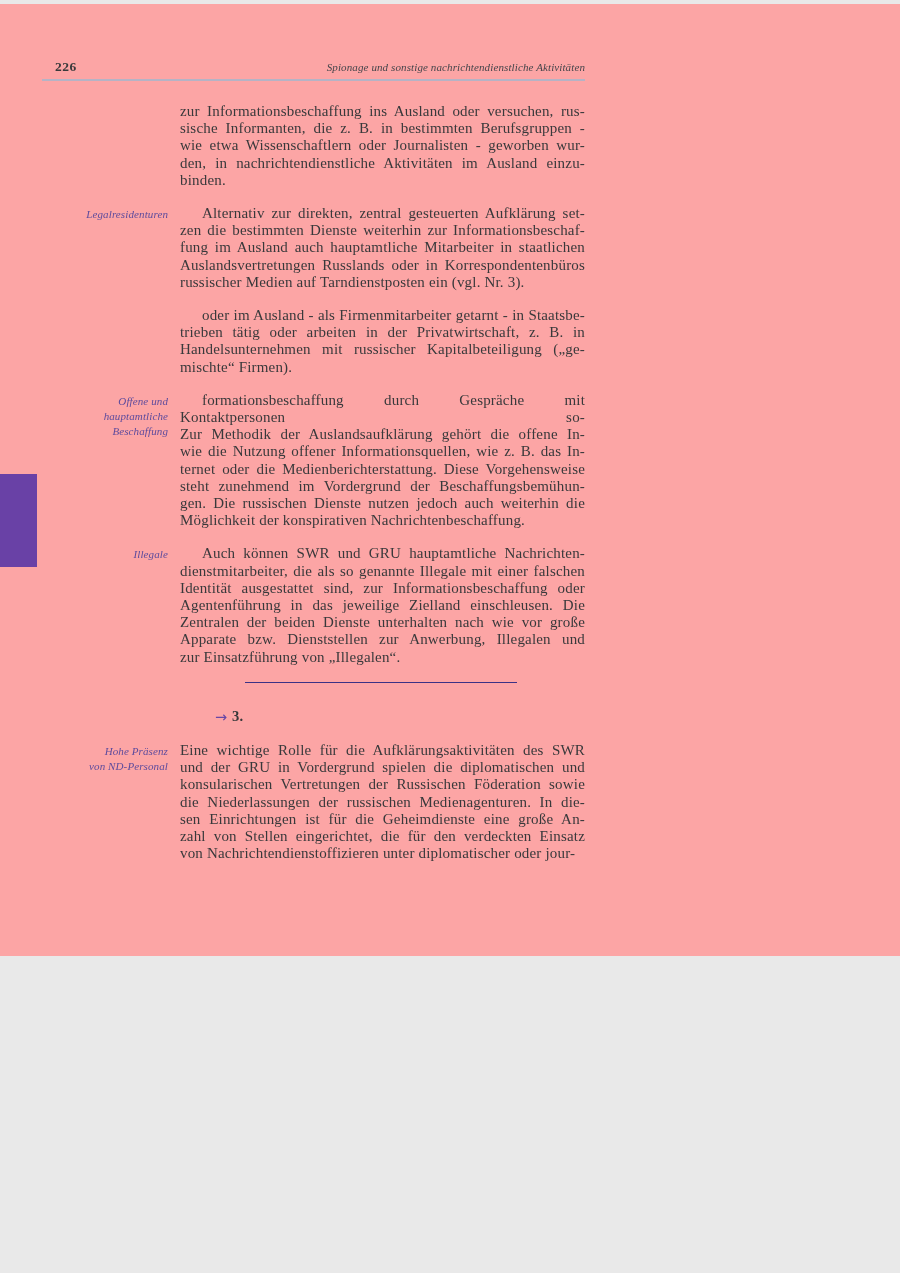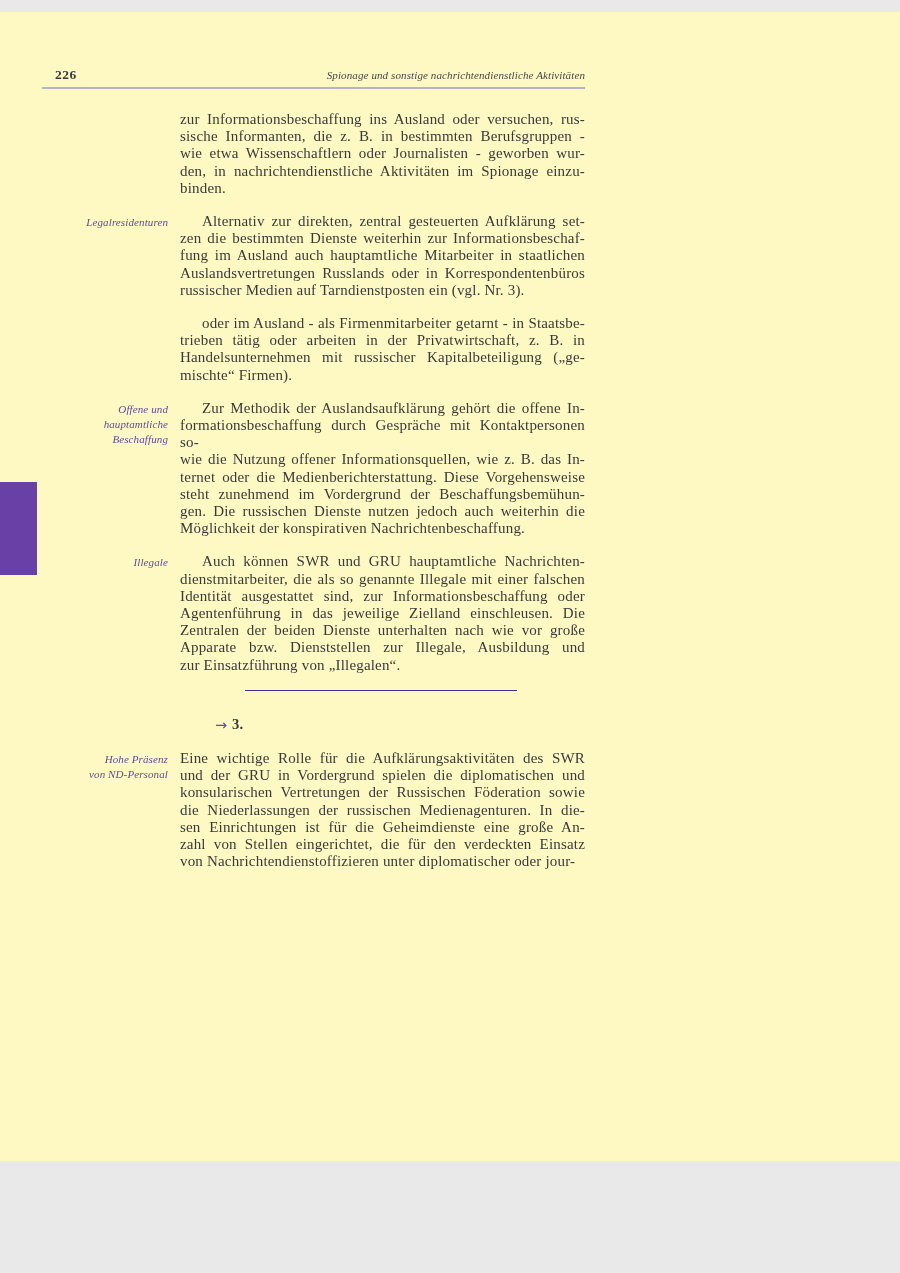--- a/index.html
+++ b/index.html
@@ -1,22 +1,22 @@
 <!DOCTYPE html>
 <html><head>
 <meta charset="utf-8">
 <style>
   html,body{margin:0;padding:0;background:#e9e9e9;}
   .page{
     position:relative;
-    width:900px;height:1149px;
-    background:#fef9c3;
+    width:900px;height:952px;
+    background:#fca5a5;
     font-family:"Liberation Serif",serif;
     overflow:hidden;
-    margin:12px auto;
+    margin:4px auto;
   }
   
   .edge-tab{
     position:absolute;left:0;top:470px;
     width:37px;height:93px;
     background:#6941a6;
   }
   
   .header{
     position:absolute;left:42px;top:55px;width:543px;
@@ -100,21 +100,21 @@
   </div>
 
   <div class="content">
 
     <div class="para-row">
       <div class="note"></div>
       <div class="para-body">
           <span class="jline">zur Informationsbeschaffung ins Ausland oder versuchen, rus-</span>
           <span class="jline">sische Informanten, die z. B. in bestimmten Berufsgruppen -</span>
           <span class="jline">wie etwa Wissenschaftlern oder Journalisten - geworben wur-</span>
-          <span class="jline">den, in nachrichtendienstliche Aktivitäten im Spionage einzu-</span>
+          <span class="jline">den, in nachrichtendienstliche Aktivitäten im Ausland einzu-</span>
           <span class="jline last">binden.</span>
         </div>
     </div>
 
     <div class="para-row">
       <div class="note">
           <span class="jline last">Legalresidenturen</span>
         </div>
       <div class="para-body indented">
           <span class="jline">Alternativ zur direkten, zentral gesteuerten Aufklärung set-</span>
@@ -135,41 +135,41 @@
         </div>
     </div>
 
     <div class="para-row">
       <div class="note">
           <span class="jline">Offene und</span>
           <span class="jline">hauptamtliche</span>
           <span class="jline last">Beschaffung</span>
         </div>
       <div class="para-body indented">
+          <span class="jline">formationsbeschaffung durch Gespräche mit Kontaktpersonen so-</span>
           <span class="jline">Zur Methodik der Auslandsaufklärung gehört die offene In-</span>
-          <span class="jline">formationsbeschaffung durch Gespräche mit Kontaktpersonen so-</span>
           <span class="jline">wie die Nutzung offener Informationsquellen, wie z. B. das In-</span>
           <span class="jline">ternet oder die Medienberichterstattung. Diese Vorgehensweise</span>
           <span class="jline">steht zunehmend im Vordergrund der Beschaffungsbemühun-</span>
           <span class="jline">gen. Die russischen Dienste nutzen jedoch auch weiterhin die</span>
           <span class="jline last">Möglichkeit der konspirativen Nachrichtenbeschaffung.</span>
         </div>
     </div>
 
     <div class="para-row">
       <div class="note">
           <span class="jline last">Illegale</span>
         </div>
       <div class="para-body indented">
           <span class="jline">Auch können SWR und GRU hauptamtliche Nachrichten-</span>
           <span class="jline">dienstmitarbeiter, die als so genannte Illegale mit einer falschen</span>
           <span class="jline">Identität ausgestattet sind, zur Informationsbeschaffung oder</span>
           <span class="jline">Agentenführung in das jeweilige Zielland einschleusen. Die</span>
           <span class="jline">Zentralen der beiden Dienste unterhalten nach wie vor große</span>
-          <span class="jline">Apparate bzw. Dienststellen zur Illegale, Ausbildung und</span>
+          <span class="jline">Apparate bzw. Dienststellen zur Anwerbung, Illegalen und</span>
           <span class="jline last">zur Einsatzführung von „Illegalen“.</span>
         </div>
     </div>
 
     <div class="divider"></div>
 
     <div class="heading">
       <span class="arrow">→</span>
       <span class="hnum">3.</span>
     </div>

